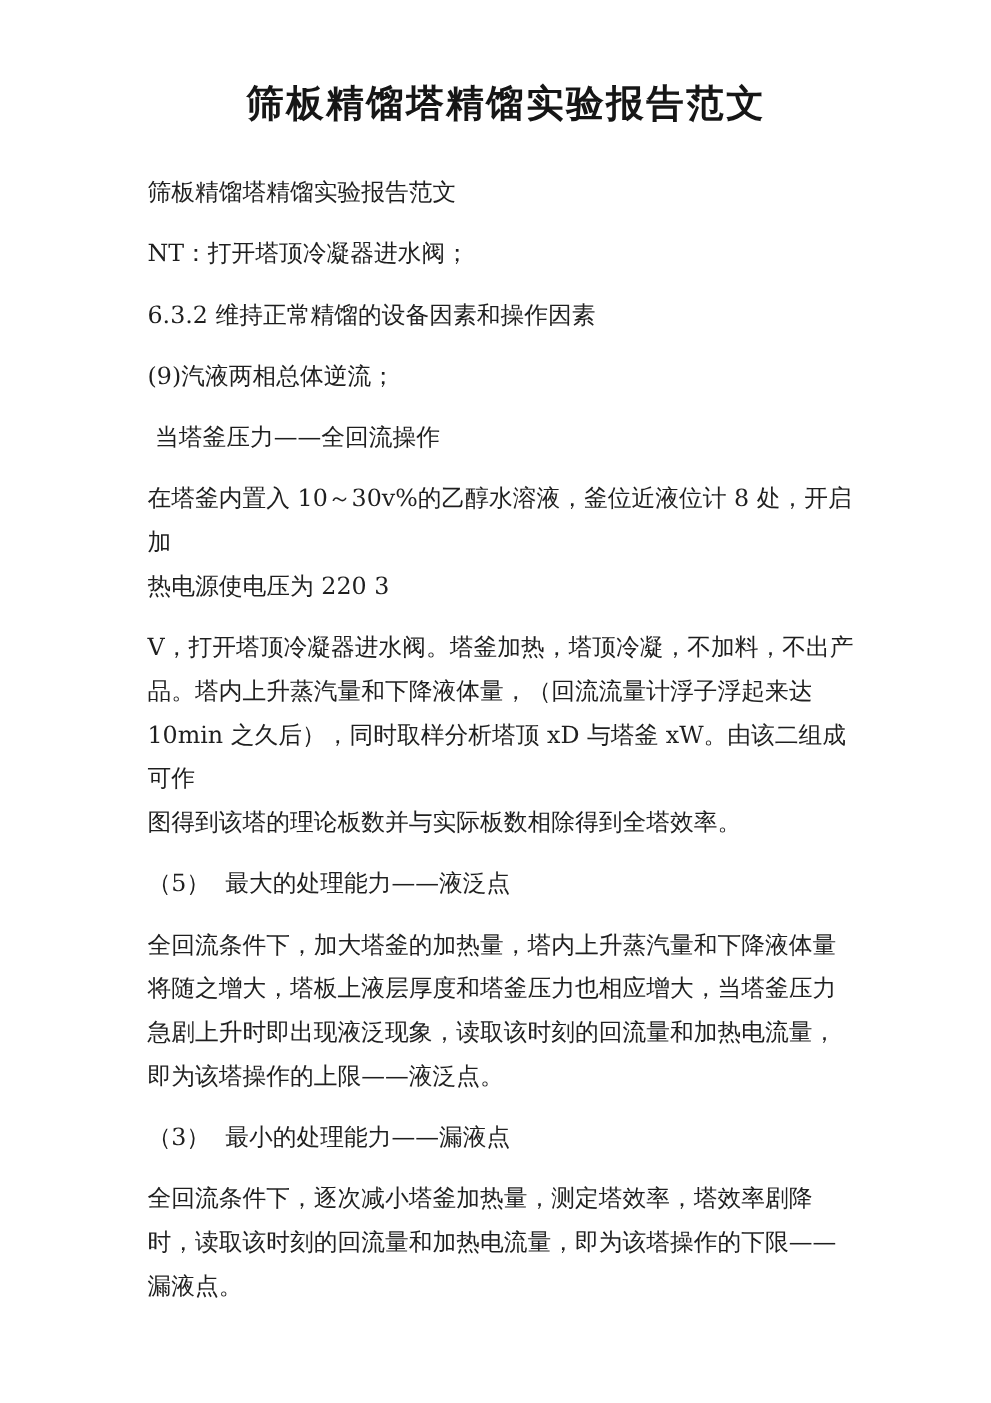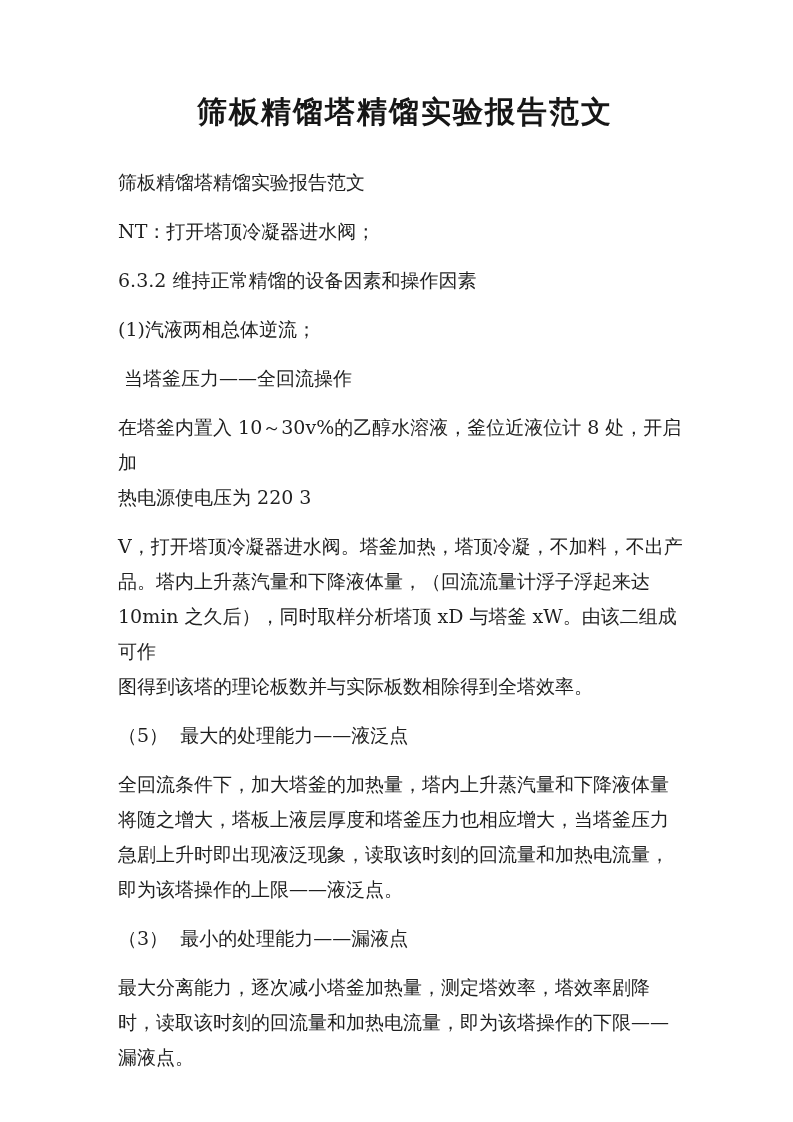--- a/index.html
+++ b/index.html
@@ -9,21 +9,21 @@
   }
   .page {
     position: relative;
     width: 793px;
     height: 1122px;
     background: #ffffff;
     overflow: hidden;
     font-family: "DejaVu Serif", "Liberation Serif", serif;
     color: #1f1f1f;
     box-sizing: border-box;
-    padding: 92px 101px 0 118px;
+    padding: 64px 101px 0 118px;
   }
   .doc-title {
     font-size: 30px;
     line-height: 40px;
     font-weight: bold;
     text-align: center;
     color: #161616;
     margin: 0 0 33px 0;
     letter-spacing: 2px;
     white-space: pre-wrap;
@@ -39,30 +39,30 @@
 </style>
 </head>
 <body>
 
 <div class="page">
   <h1 class="doc-title">筛板精馏塔精馏实验报告范文</h1>
 
   <p class="para">筛板精馏塔精馏实验报告范文</p>
   <p class="para">NT：打开塔顶冷凝器进水阀；</p>
   <p class="para">6.3.2 维持正常精馏的设备因素和操作因素</p>
-  <p class="para">(1)汽液两相总体逆流；</p>
+  <p class="para">(9)汽液两相总体逆流；</p>
   <p class="para"> 当塔釜压力——全回流操作</p>
   <p class="para">在塔釜内置入 10～30v%的乙醇水溶液，釜位近液位计 8 处，开启加
 热电源使电压为 220 3</p>
   <p class="para">V，打开塔顶冷凝器进水阀。塔釜加热，塔顶冷凝，不加料，不出产
 品。塔内上升蒸汽量和下降液体量，（回流流量计浮子浮起来达
 10min 之久后），同时取样分析塔顶 xD 与塔釜 xW。由该二组成可作
 图得到该塔的理论板数并与实际板数相除得到全塔效率。</p>
   <p class="para">（5）  最大的处理能力——液泛点</p>
   <p class="para">全回流条件下，加大塔釜的加热量，塔内上升蒸汽量和下降液体量
 将随之增大，塔板上液层厚度和塔釜压力也相应增大，当塔釜压力
 急剧上升时即出现液泛现象，读取该时刻的回流量和加热电流量，
 即为该塔操作的上限——液泛点。</p>
   <p class="para">（3）  最小的处理能力——漏液点</p>
-  <p class="para">最大分离能力，逐次减小塔釜加热量，测定塔效率，塔效率剧降
+  <p class="para">全回流条件下，逐次减小塔釜加热量，测定塔效率，塔效率剧降
 时，读取该时刻的回流量和加热电流量，即为该塔操作的下限——
 漏液点。</p>
 </div>
 
 </body></html>

